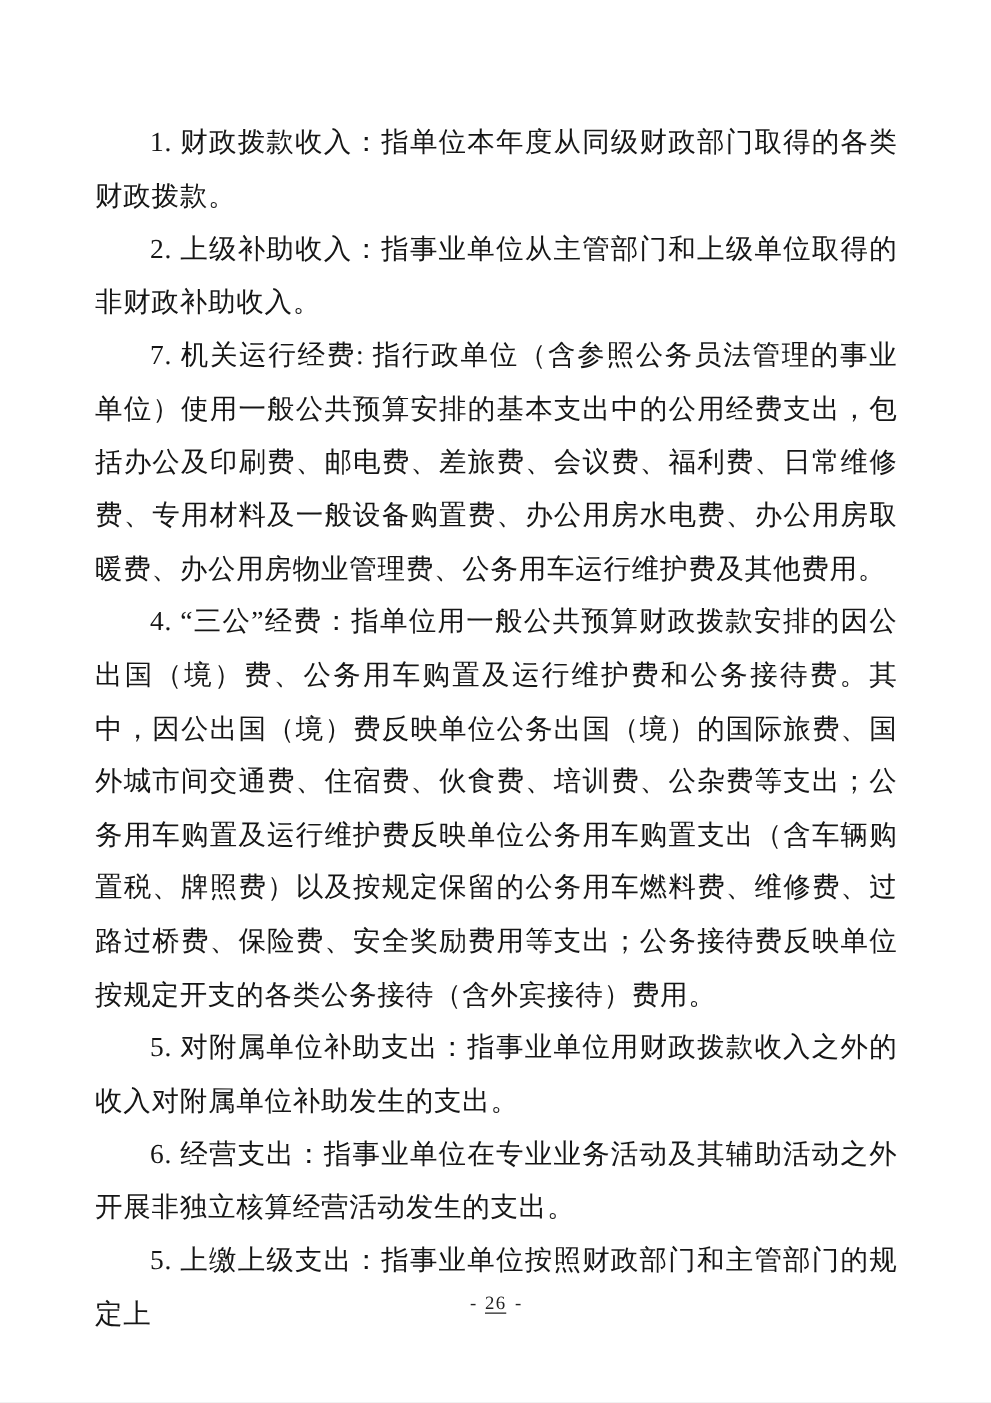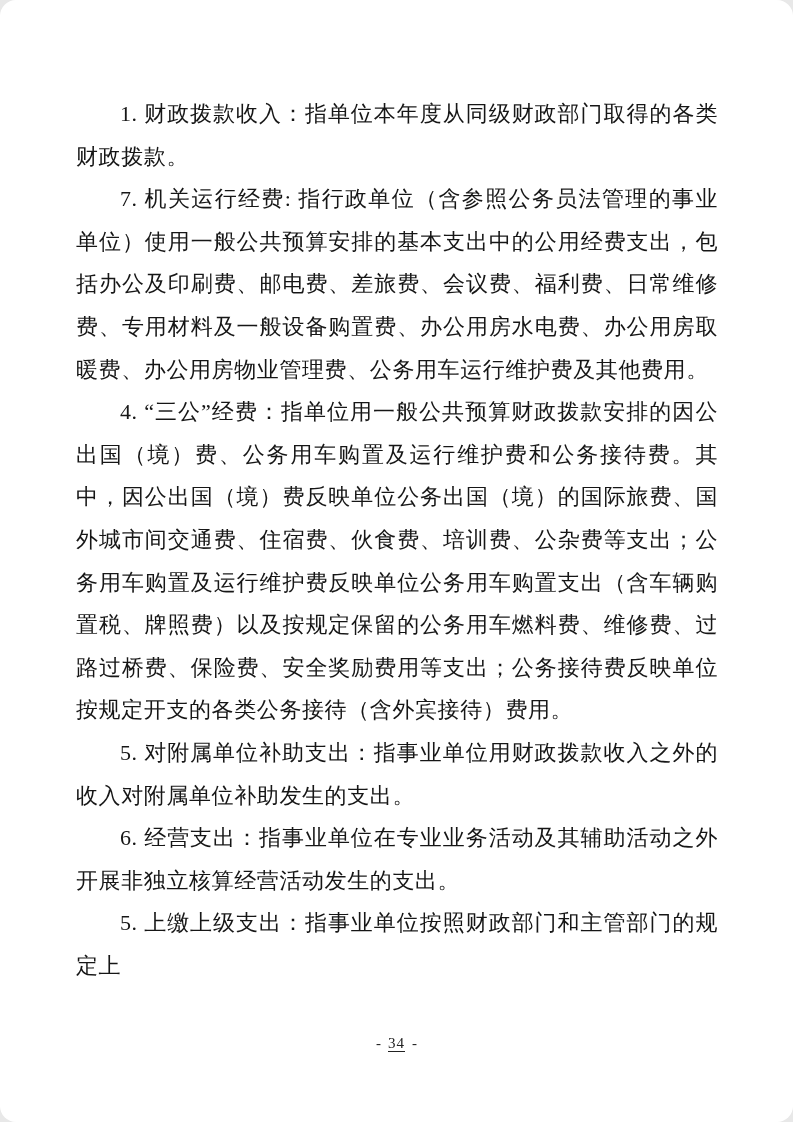--- a/index.html
+++ b/index.html
@@ -8,21 +8,20 @@
     background: #e8e8e8;
   }
   .page {
     position: relative;
     width: 793px;
     height: 1122px;
     margin: 0 auto;
     background: #ffffff;
     overflow: hidden;
     font-family: "Liberation Serif", "DejaVu Serif", serif;
-    border-radius: 16px;
   }
   .doc-body {
     position: absolute;
     left: 76px;
     top: 93px;
     width: 642px;
   }
   .doc-body p {
     margin: 0;
     padding: 0;
@@ -54,23 +53,24 @@
     text-underline-offset: 3px;
     letter-spacing: 1px;
   }
 </style>
 </head>
 <body>
 
 <div class="page">
   <div class="doc-body">
     <p>1. 财政拨款收入：指单位本年度从同级财政部门取得的各类财政拨款。</p>
+    <p>2. 上级补助收入：指事业单位从主管部门和上级单位取得的非财政补助收入。</p>
     <p>7. 机关运行经费: 指行政单位（含参照公务员法管理的事业单位）使用一般公共预算安排的基本支出中的公用经费支出，包括办公及印刷费、邮电费、差旅费、会议费、福利费、日常维修费、专用材料及一般设备购置费、办公用房水电费、办公用房取暖费、办公用房物业管理费、公务用车运行维护费及其他费用。</p>
     <p>4. “三公”经费：指单位用一般公共预算财政拨款安排的因公出国（境）费、公务用车购置及运行维护费和公务接待费。其中，因公出国（境）费反映单位公务出国（境）的国际旅费、国外城市间交通费、住宿费、伙食费、培训费、公杂费等支出；公务用车购置及运行维护费反映单位公务用车购置支出（含车辆购置税、牌照费）以及按规定保留的公务用车燃料费、维修费、过路过桥费、保险费、安全奖励费用等支出；公务接待费反映单位按规定开支的各类公务接待（含外宾接待）费用。</p>
     <p>5. 对附属单位补助支出：指事业单位用财政拨款收入之外的收入对附属单位补助发生的支出。</p>
     <p>6. 经营支出：指事业单位在专业业务活动及其辅助活动之外开展非独立核算经营活动发生的支出。</p>
     <p>5. 上缴上级支出：指事业单位按照财政部门和主管部门的规定上</p>
   </div>
 
   <div class="page-footer">
-    <span class="dash">-</span><span class="page-num">34</span><span class="dash">-</span>
+    <span class="dash">-</span><span class="page-num">26</span><span class="dash">-</span>
   </div>
 </div>
 
 </body></html>

